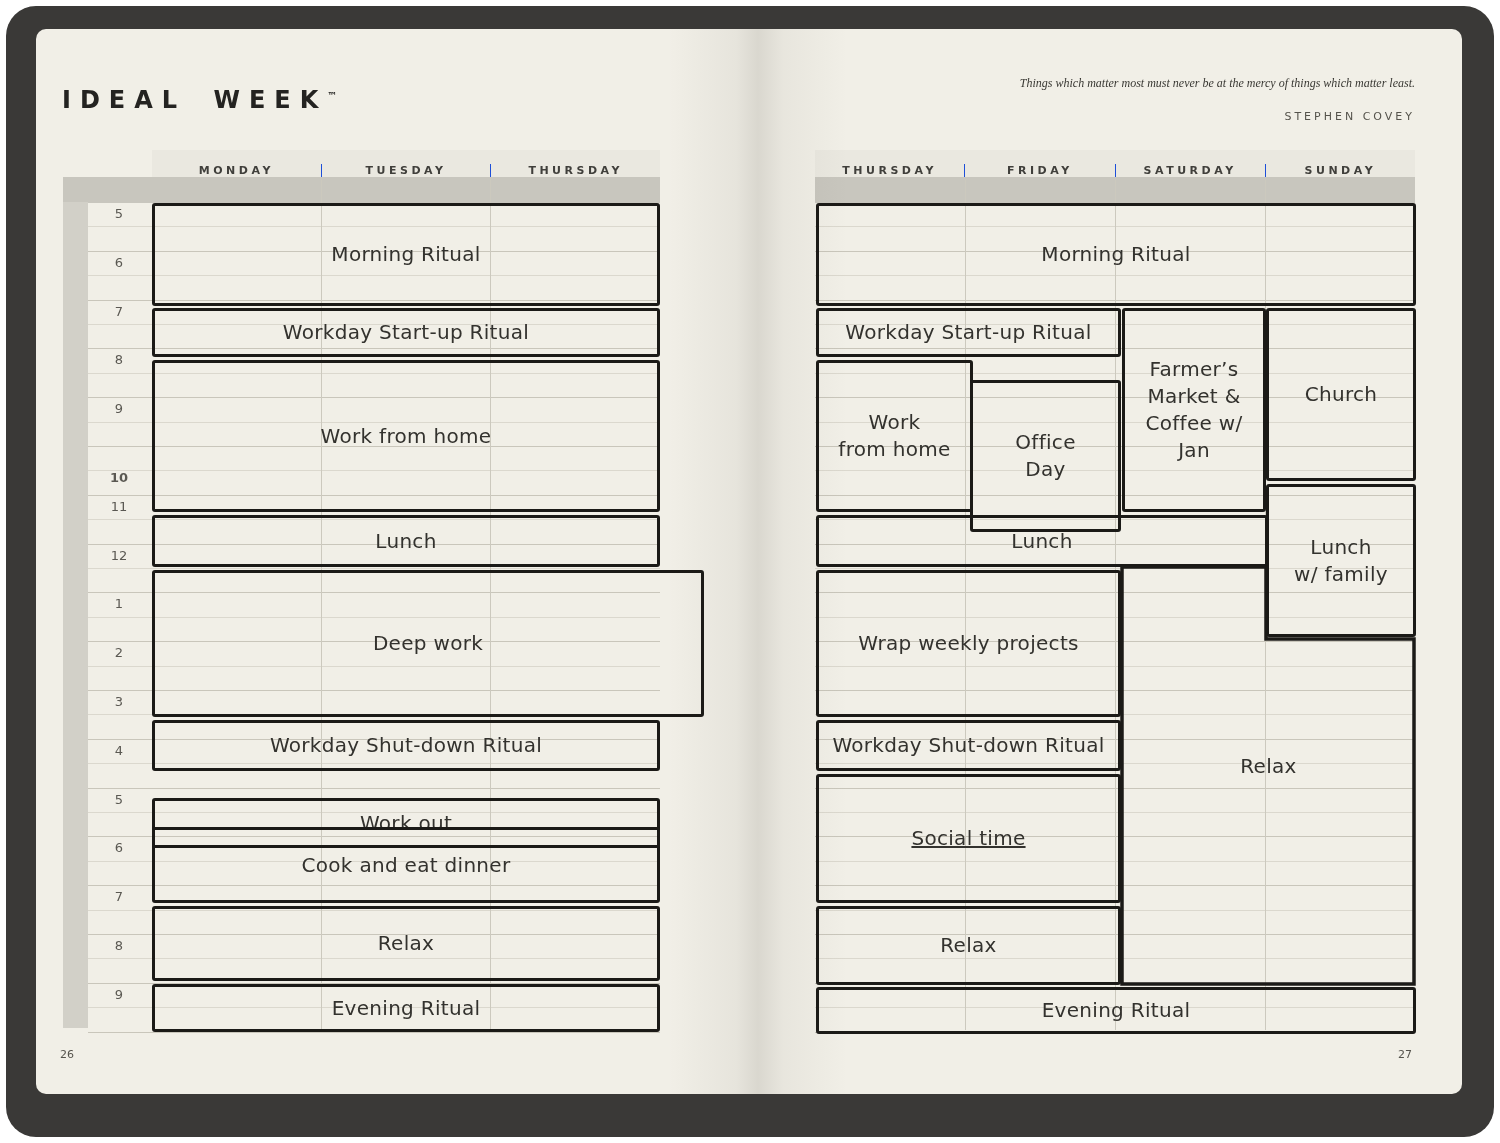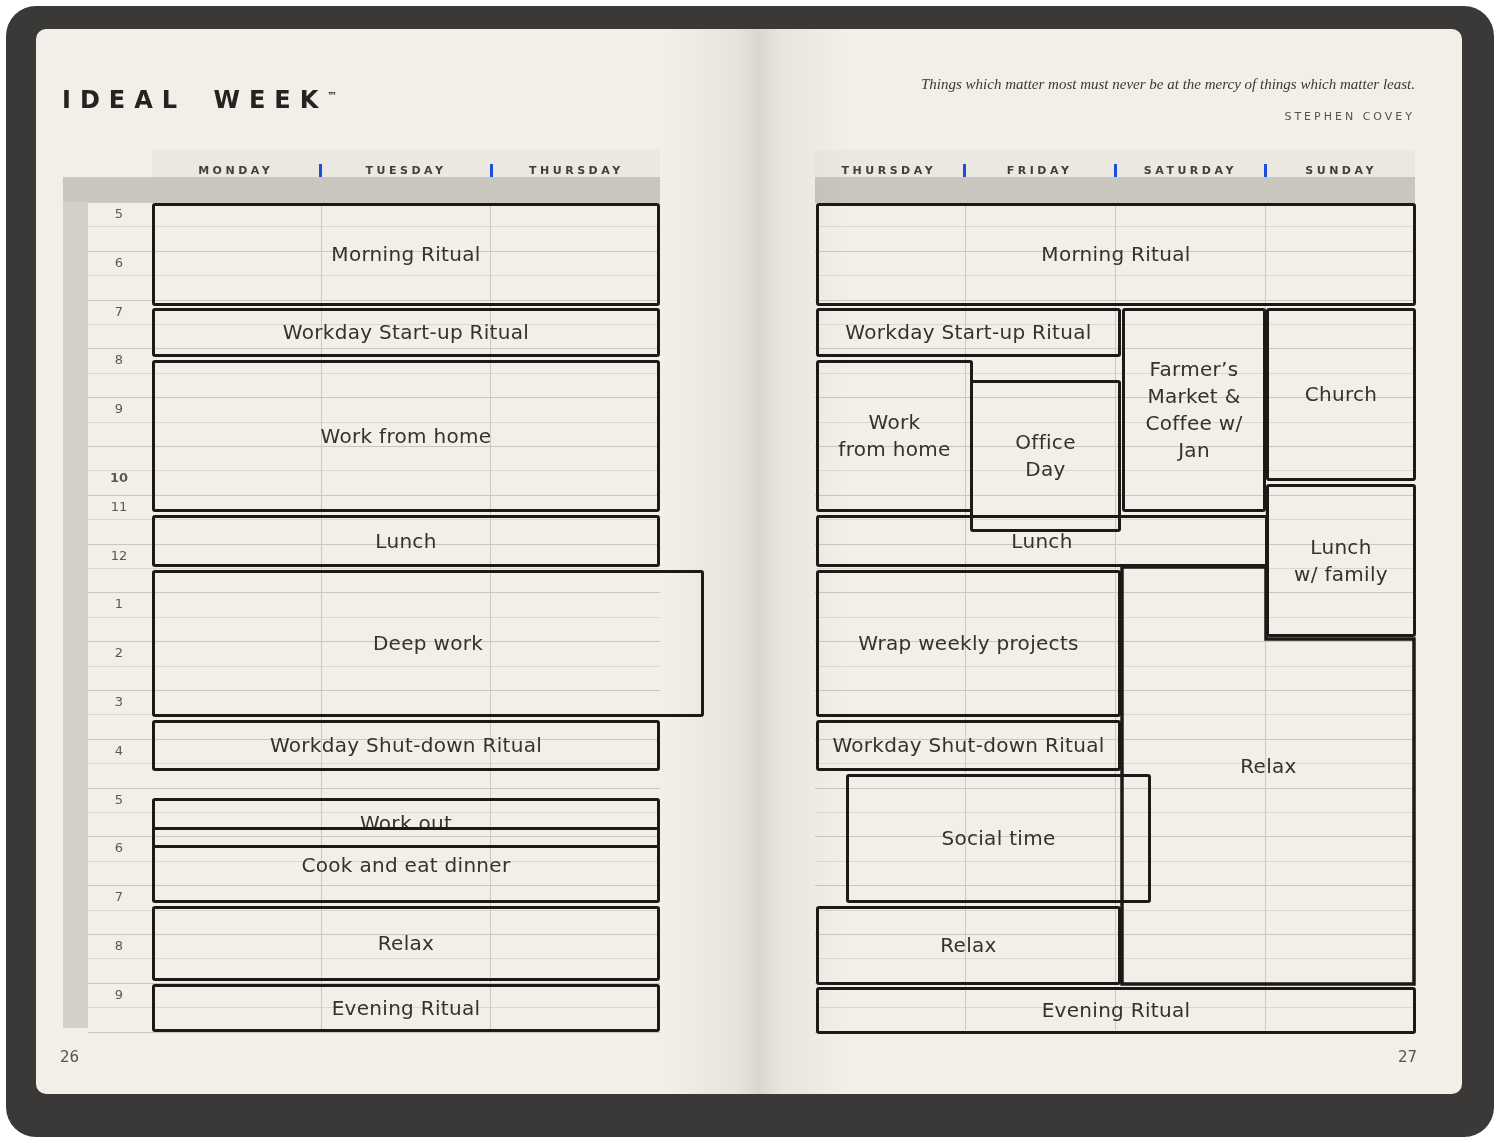--- a/index.html
+++ b/index.html
@@ -24,32 +24,32 @@
   }
   .page-title {
     position:absolute; left:62px; top:86px;
     font-size:24px; font-weight:700; letter-spacing:9px; word-spacing:10px;
     color:#242321;
   }
   .page-title sup { font-size:10px; letter-spacing:1px; }
   .quote {
     position:absolute; left:815px; top:76px; width:600px;
     text-align:right; font-family:"Liberation Serif", serif; font-style:italic;
-    font-size:15px; color:#393833;
+    font-size:12px; color:#393833;
   }
   .quote-attr {
     position:absolute; left:815px; top:110px; width:600px;
     text-align:right; font-size:11px; letter-spacing:3px; color:#55534c;
   }
   .day-header { position:absolute; top:150px; height:27px; display:flex; background:#eae8e0;align-items:flex-end; }
   .day-header .cell {
     flex:1; display:flex; align-items:center; justify-content:center;
     font-size:11px; font-weight:600; letter-spacing:3.5px; color:#403f3b;
   }
-  .day-header .cell + .cell { border-left:3px solid #1d4ed8; }
+  .day-header .cell + .cell { border-left:1px solid #1d4ed8; }
   .band { position:absolute; top:177px; height:26px; background:#c8c6be; }
   .gutter-strip { position:absolute; left:63px; top:202px; width:25px; height:826px; background:#d2d0c8; }
   .gridlines {
     position:absolute; top:203px; height:830px;
     background-image:
       repeating-linear-gradient(to bottom, transparent 0px, transparent 47.8px, #c9c6bb 47.8px, #c9c6bb 48.8px),
       repeating-linear-gradient(to bottom, transparent 0px, transparent 23.4px, #dbd8ce 23.4px, #dbd8ce 24.4px);
   }
   .colsep { position:absolute; top:179px; width:1px; height:851px; background:#ccc9be; }
   .hourlabel {
@@ -60,21 +60,21 @@
     position:absolute; box-sizing:border-box;
     border:3.5px solid #1b1a17; border-radius:3px;
     display:flex; align-items:center; justify-content:center;
     text-align:center; font-size:20px; line-height:27px; color:#33322e;
     letter-spacing:0.3px; white-space:pre-line;
   }
   .floating-label {
     position:absolute; text-align:center; font-size:20px; line-height:27px;
     color:#33322e; letter-spacing:0.3px; white-space:pre-line;
   }
-  .pagenum { position:absolute; font-size:15px; color:#55534c; }
+  .pagenum { position:absolute; font-size:11px; color:#55534c; }
   svg.overlay { position:absolute; left:0; top:0; pointer-events:none; }
 </style>
 </head>
 <body>
 
 <div class="stage">
   <div class="cover"></div>
   <div class="pages"></div>
 
   <div>
@@ -150,21 +150,21 @@
     <div class="block" style="left:1122px; top:308px; width:144px; height:204px;">Farmer’s
 Market &amp;
 Coffee w/
 Jan</div>
     <div class="block" style="left:1266px; top:308px; width:150px; height:173px;">Church</div>
     <div class="block" style="left:816px; top:515px; width:452px; height:52px;">Lunch</div>
     <div class="block" style="left:1266px; top:484px; width:150px; height:153px;">Lunch
 w/ family</div>
     <div class="block" style="left:816px; top:570px; width:305px; height:147px;">Wrap weekly projects</div>
     <div class="block" style="left:816px; top:720px; width:305px; height:51px;">Workday Shut-down Ritual</div>
-    <div class="block" style="left:846px; top:774px; width:305px; height:129px;">Social time</div>
+    <div class="block" style="left:816px; top:774px; width:305px; height:129px;text-decoration:underline;">Social time</div>
     <div class="block" style="left:816px; top:906px; width:305px; height:79px;">Relax</div>
     <div class="block" style="left:816px; top:987px; width:600px; height:47px;">Evening Ritual</div>
 
     <svg class="overlay" width="1500" height="1143" viewBox="0 0 1500 1143">
       <path d="M 1122,567 H 1266 V 639 H 1414 V 984 H 1122 Z" fill="none" stroke="#1b1a17" stroke-width="3.5" stroke-linejoin="miter"></path>
     </svg>
     <div class="floating-label" style="left:1122px; top:753px; width:293px;">Relax</div>
 
     <div class="pagenum" style="left:1398px; top:1048px;">27</div>
   </div>

